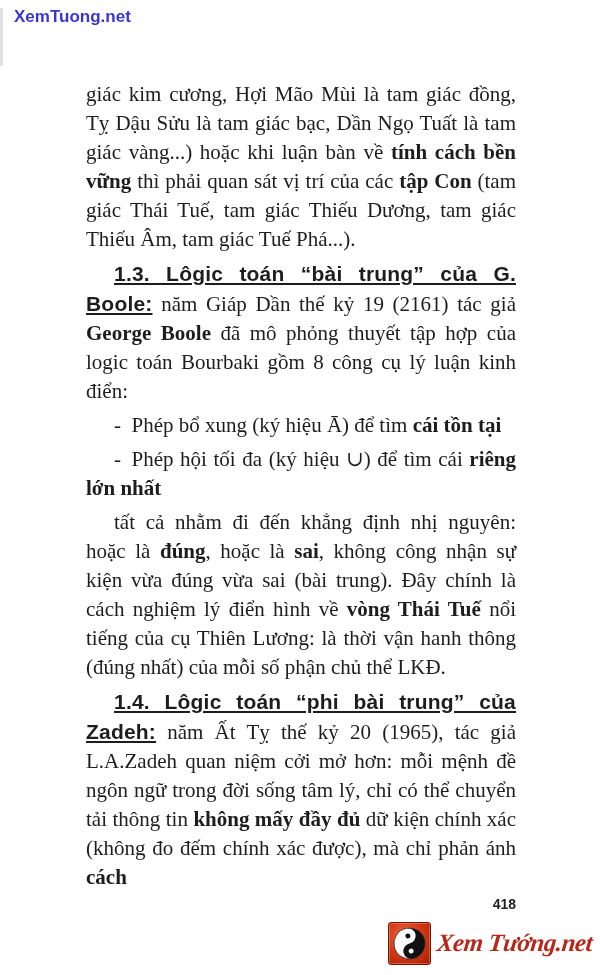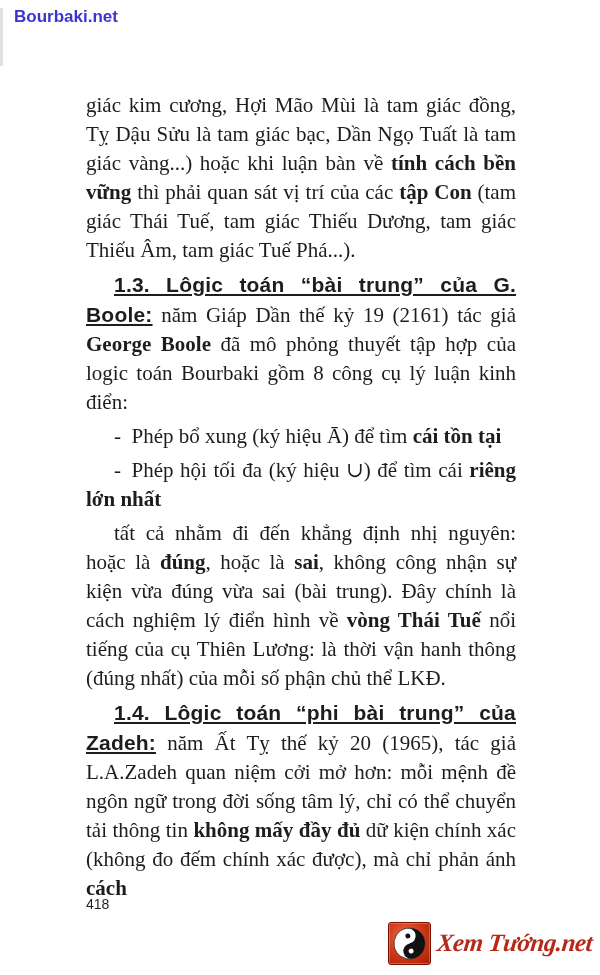--- a/index.html
+++ b/index.html
@@ -38,21 +38,20 @@
   }
   .content {
     position: absolute;
     left: 86px;
     top: 80px;
     width: 430px;
     font-size: 21px;
     line-height: 29px;
     color: #1d1d1d;
     text-align: justify;
-    margin-top: 11px;
   }
   .content p.para {
     margin: 0;
   }
   .content p.para + p.para {
     margin-top: 5px;
   }
   .content p.para.indent {
     text-indent: 28px;
   }
@@ -63,23 +62,23 @@
     font-weight: bold;
     font-size: 21px;
     letter-spacing: 0.2px;
     text-decoration: underline;
   }
   .page-number {
     position: absolute;
     left: 86px;
     top: 896px;
     width: 430px;
-    text-align: left;
+    text-align: right;
     font-family: "Liberation Sans", "DejaVu Sans", sans-serif;
-    font-weight: normal;
+    font-weight: bold;
     font-size: 14px;
     color: #1f1f1f;
   }
   .footer-logo {
     position: absolute;
     right: 8px;
     top: 920px;
     height: 46px;
     display: flex;
     align-items: center;
@@ -113,21 +112,21 @@
     white-space: nowrap;
   }
 </style>
 </head>
 <body>
 
 <div class="page">
 
   <div class="scan-artifact"></div>
 
-  <a class="watermark" style="color: rgb(58, 53, 207);">Bourbaki.net</a>
+  <a class="watermark" style="color: rgb(58, 53, 207);">XemTuong.net</a>
 
   <div class="content">
       <p class="para"><span class="seg-normal">giác kim cương, Hợi Mão Mùi là tam giác đồng, Tỵ Dậu Sửu là tam giác bạc, Dần Ngọ Tuất là tam giác vàng...) hoặc khi luận bàn về </span><span class="seg-bold">tính cách bền vững</span><span class="seg-normal"> thì phải quan sát vị trí của các </span><span class="seg-bold">tập Con</span><span class="seg-normal"> (tam giác Thái Tuế, tam giác Thiếu Dương, tam giác Thiếu Âm, tam giác Tuế Phá...).</span></p>
       <p class="para indent"><span class="seg-heading">1.3. Lôgic toán “bài trung” của G. Boole:</span><span class="seg-normal"> năm Giáp Dần thế kỷ 19 (2161) tác giả </span><span class="seg-bold">George Boole</span><span class="seg-normal"> đã mô phỏng thuyết tập hợp của logic toán Bourbaki gồm 8 công cụ lý luận kinh điển:</span></p>
       <p class="para indent"><span class="seg-normal">- Phép bổ xung (ký hiệu Ā) để tìm </span><span class="seg-bold">cái tồn tại</span></p>
       <p class="para indent"><span class="seg-normal">- Phép hội tối đa (ký hiệu ∪) để tìm cái </span><span class="seg-bold">riêng lớn nhất</span></p>
       <p class="para indent"><span class="seg-normal">tất cả nhằm đi đến khẳng định nhị nguyên: hoặc là </span><span class="seg-bold">đúng</span><span class="seg-normal">, hoặc là </span><span class="seg-bold">sai</span><span class="seg-normal">, không công nhận sự kiện vừa đúng vừa sai (bài trung). Đây chính là cách nghiệm lý điển hình về </span><span class="seg-bold">vòng Thái Tuế</span><span class="seg-normal"> nổi tiếng của cụ Thiên Lương: là thời vận hanh thông (đúng nhất) của mỗi số phận chủ thể LKĐ.</span></p>
       <p class="para indent"><span class="seg-heading">1.4. Lôgic toán “phi bài trung” của Zadeh:</span><span class="seg-normal"> năm Ất Tỵ thế kỷ 20 (1965), tác giả L.A.Zadeh quan niệm cởi mở hơn: mỗi mệnh đề ngôn ngữ trong đời sống tâm lý, chỉ có thể chuyển tải thông tin </span><span class="seg-bold">không mấy đầy đủ</span><span class="seg-normal"> dữ kiện chính xác (không đo đếm chính xác được), mà chỉ phản ánh </span><span class="seg-bold">cách</span></p>
     </div>
 

